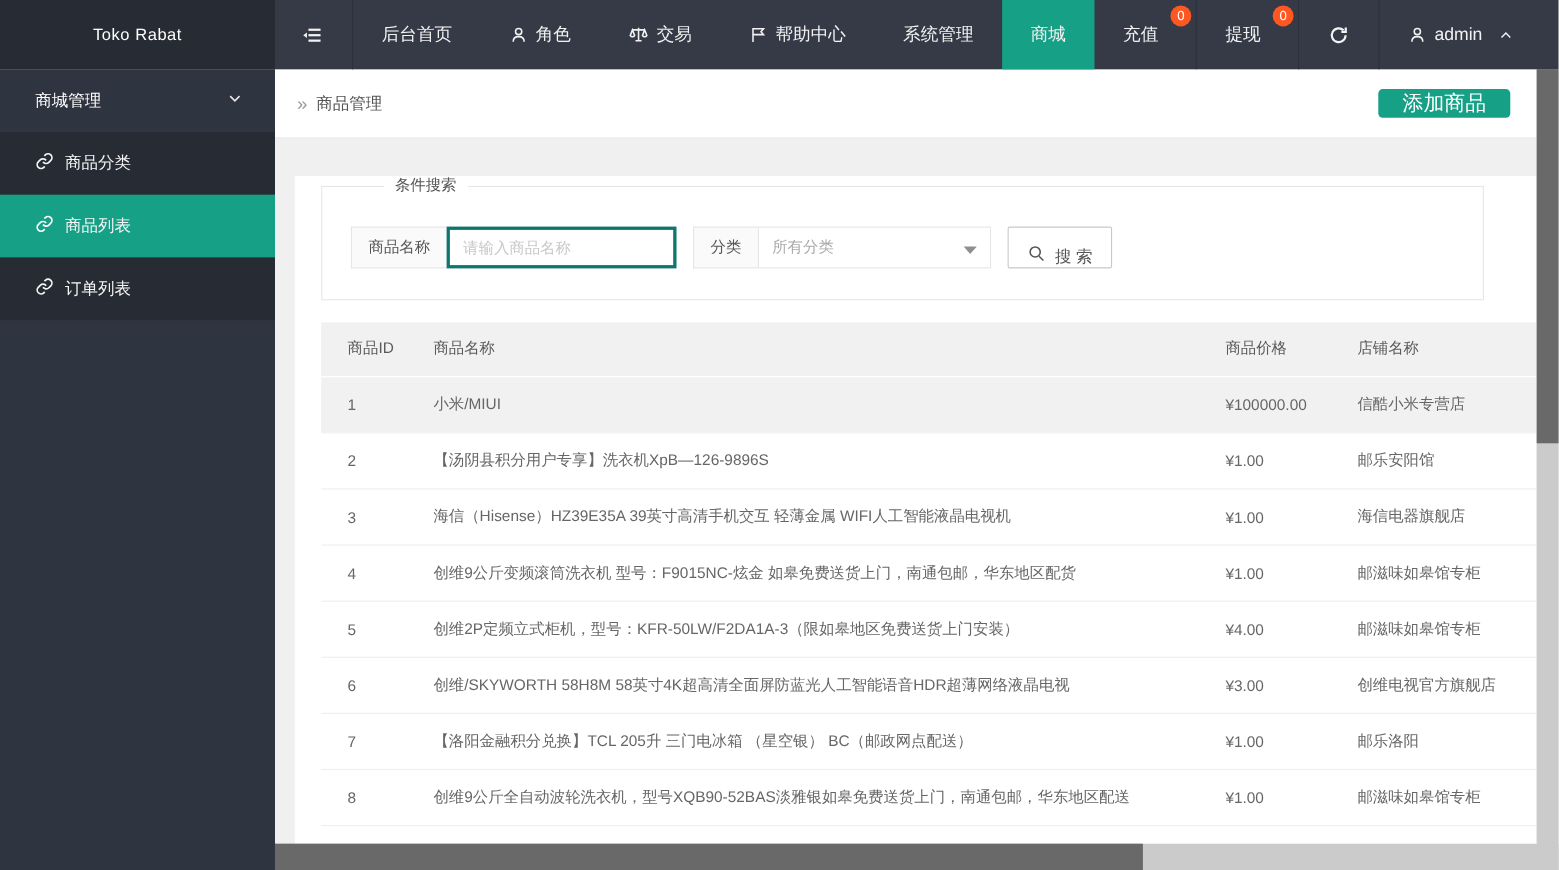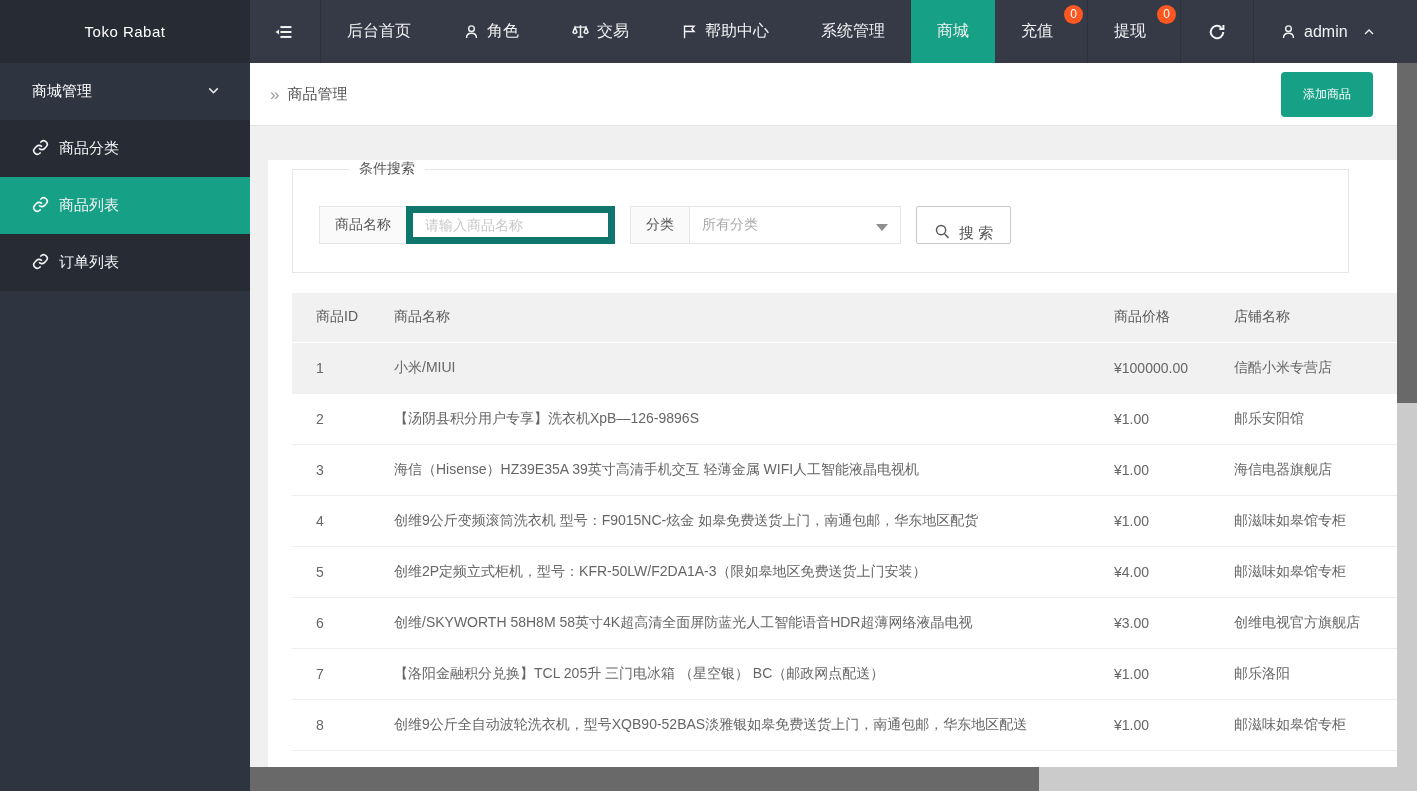--- a/index.html
+++ b/index.html
@@ -38,33 +38,33 @@
 
   
   .content { position:absolute; top:63px; left:250px; right:0; bottom:0; background:#f0f0f0; }
   .scroll-area { position:absolute; top:0; left:0; right:20px; bottom:0; overflow:hidden; }
 
   .breadcrumb-bar { height:63px; background:#fff; border-bottom:1px solid #e4e4e4;
     display:flex; align-items:center; justify-content:space-between; padding:0 24px 0 20px; }
   .breadcrumb { display:flex; align-items:center; gap:8px; font-size:15px; color:#555; }
   .bc-icon { color:#9a9a9a; font-size:17px; line-height:1; }
   .add-btn { background:#16a086; color:#fff; border:none; border-radius:4px;
-    font-size:12px; padding:0 22px; height:45px; cursor:pointer;
+    font-size:19px; padding:0 22px; height:26px; cursor:pointer;
     font-family:inherit; }
 
   .card { margin:16px 0 0 18px; background:#fff; min-height:700px; padding-bottom:40px; }
 
   fieldset.search { margin:34px 48px 0 24px; border:1px solid #e6e6e6;
     padding:28px 0 28px 26px; }
   fieldset.search legend { margin-left:30px; padding:0 10px; font-size:14px; color:#555; }
   .search-row { display:flex; align-items:center; gap:15px; }
   .inp-group { display:flex; height:38px; }
   .inp-label { background:#fafafa; border:1px solid #e6e6e6; border-right:none;
     display:flex; align-items:center; padding:0 15px; font-size:14px; color:#555; white-space:nowrap; }
-  .inp-group input { border:7px solid #0f766e; width:209px; padding:0 12px;
+  .inp-group input { border:3px solid #0f766e; width:209px; padding:0 12px;
     font-size:14px; color:#666; outline:none; font-family:inherit; }
   .inp-group input::placeholder { color:#c8c8c8; }
   .select-box { position:relative; border:1px solid #e6e6e6; width:212px; background:#fff;
     display:flex; align-items:center; padding:0 30px 0 12px; font-size:14px; color:#aaa; cursor:pointer; }
   .select-caret { position:absolute; right:12px; top:17px; width:0; height:0;
     border-left:6px solid transparent; border-right:6px solid transparent;
     border-top:7px solid #8f8f8f; }
   .search-btn { height:38px; background:#fff; border:1px solid #c9c9c9; border-radius:2px;
     display:flex; align-items:flex-end; gap:8px; padding:0 17px; font-size:15px; color:#555;
     cursor:pointer; font-family:inherit; }

